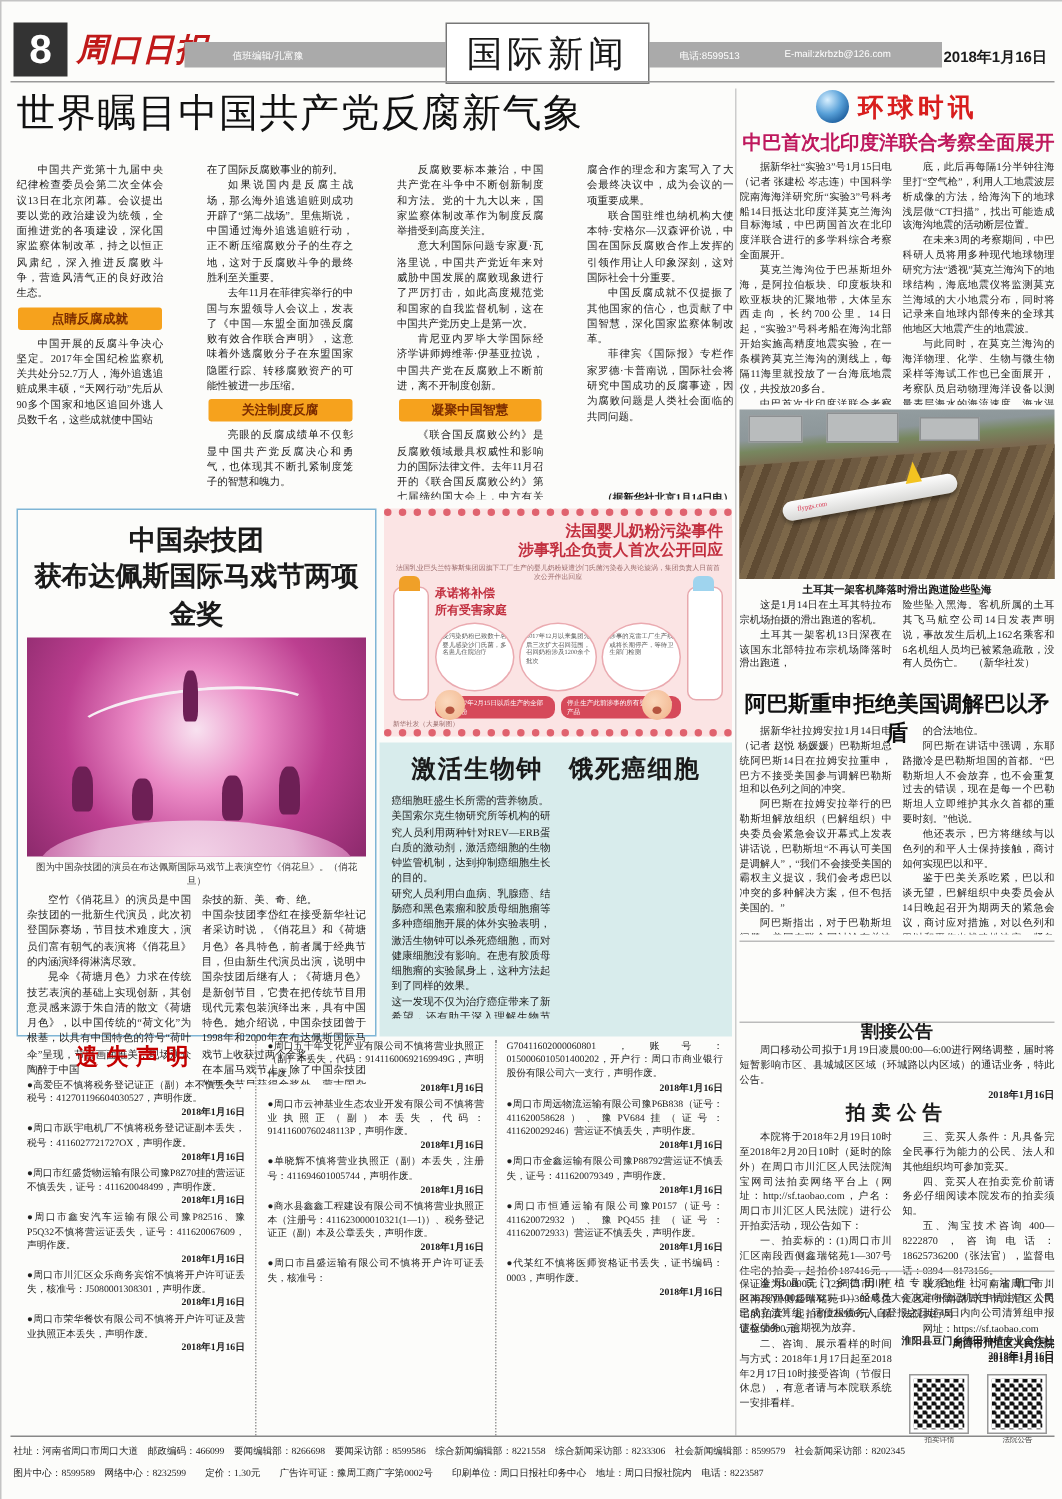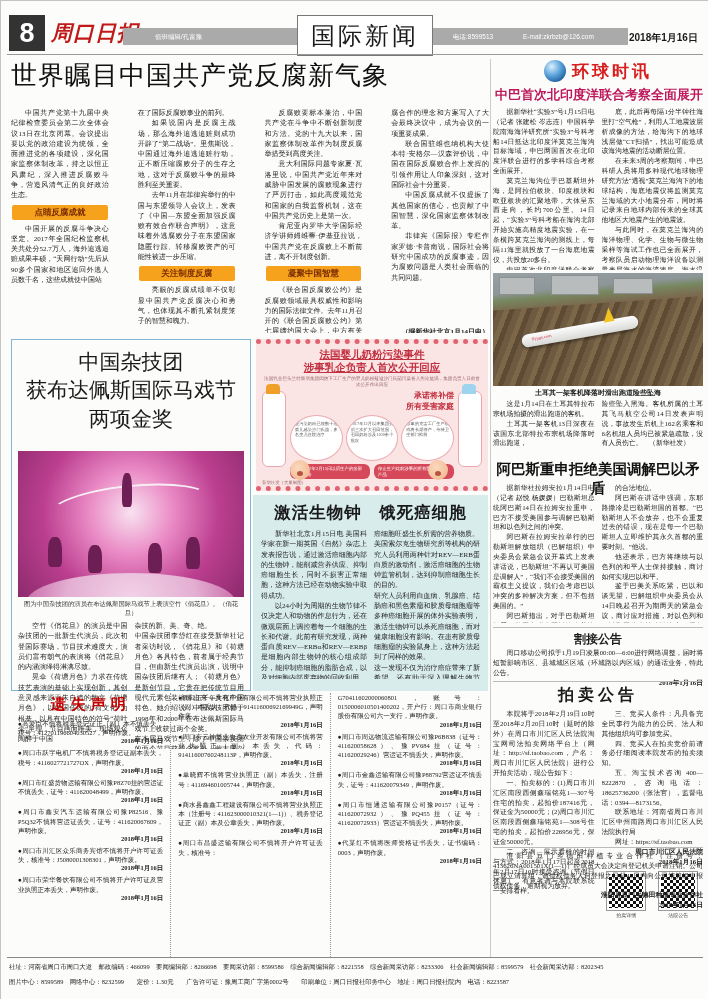--- a/index.html
+++ b/index.html
@@ -63,56 +63,56 @@
   .fuselage i{position:absolute;left:84px;top:-12px;width:0;height:0;
               border-left:7px solid transparent;border-right:4px solid transparent;
               border-bottom:14px solid #f3c320;}
   .fuselage s{position:absolute;left:10px;top:3px;font-size:4.5px;color:#d8344f;font-style:normal;text-decoration:none;}
   .pcap{top:387px;text-align:center;font-size:7px;font-weight:bold;}
   .rbody2{top:398px;height:57px;}
   .rh2{top:459px;text-align:center;font-weight:bold;font-size:14.5px;color:#111;}
   .rbody3{top:482px;height:140px;}
 
   .notice-rule{border-top:1px solid #bbb;}
-  .nh{font-weight:bold;text-align:center;font-family:"Liberation Sans",sans-serif;}
+  .nh{font-weight:bold;text-align:center;font-family:"Liberation Sans",sans-serif;margin-top:48px;}
   .cutover{top:626px;}
   .auction{top:680px;}
   .auction .twocol{margin-top:3px;}
   .qrrow{display:flex;gap:14px;justify-content:center;margin-top:5px;}
   .qr{width:34px;height:34px;background:repeating-conic-gradient(#111 0% 25%,#fff 0% 50%) 0 0/6px 6px;
       border:2px solid #fff;outline:1px solid #999;}
   .qrlab{font-size:5px;text-align:center;color:#444;margin-top:2px;text-indent:0;}
   .cancel{top:846px;}
   .stmt{top:924px;}
   .signr{text-align:right;font-weight:bold;text-indent:0;}
 
   
   .circus{left:10px;top:338px;width:240px;height:352px;border:1px solid #7fb5d5;box-sizing:border-box;padding:6px;}
-  .circus h2{margin:2px 0 18px;text-align:center;font-size:21px;font-weight:400;line-height:1.35;}
+  .circus h2{margin:2px 0 4px;text-align:center;font-size:18px;font-weight:700;line-height:1.35;}
   .cphoto{width:226px;height:146px;margin:2px auto;position:relative;overflow:hidden;
      background:radial-gradient(circle at 50% 42%,#f8e2f0 0%,#ea8ac5 30%,#bc3f90 62%,#8c2a6c 100%);}
   .sil{position:absolute;background:#6d1f55;border-radius:40% 40% 20% 20%;}
   .ring{position:absolute;left:8px;bottom:-36px;width:210px;height:60px;border-radius:50%;
         background:radial-gradient(circle,#f3d4e8 0%,#e3aed2 60%,#c86aa8 100%);}
   .ribbon{position:absolute;left:30px;top:34px;width:160px;height:40px;border:2px solid #f3e8f0;
           border-radius:50%;border-color:#f6eef4 transparent transparent transparent;transform:rotate(-6deg);}
   .ccap{font-size:6.3px;text-align:center;color:#333;margin:3px 0;}
   .cbody{height:128px;}
 
   
   .milk{left:255px;top:338px;width:232px;height:152px;background:#fbe4e4;box-sizing:border-box;
         border-top:5px dotted #e0636f;border-bottom:5px dotted #e0636f;padding:3px 6px;position:absolute;overflow:hidden;}
-  .milk h3{margin:1px 0 0;text-align:center;color:#c22f3f;font-size:10.5px;line-height:1.25;font-weight:bold;text-decoration:underline;}
+  .milk h3{margin:1px 0 0;text-align:right;color:#c22f3f;font-size:10.5px;line-height:1.25;font-weight:bold;}
   .milk .intro{font-size:4.6px;color:#9a6a6a;text-align:center;margin-top:2px;text-indent:0;line-height:1.3;}
   .milk-mid{display:flex;gap:4px;margin-top:3px;align-items:flex-start;}
   .bottle{width:22px;height:74px;background:#fff;border:1px solid #e8a9ae;border-radius:6px;position:relative;flex:0 0 auto;}
   .bottle i{position:absolute;left:3px;top:-8px;width:14px;height:10px;border-radius:4px 4px 0 0;}
   .cap-o i{background:#f0a028;} .cap-b i{background:#9fd4ee;}
   .mcenter{flex:1;}
-  .mlabel{text-align:right;color:#c22f3f;font-weight:bold;font-size:8px;line-height:1.3;text-indent:0;}
+  .mlabel{text-align:left;color:#c22f3f;font-weight:bold;font-size:8px;line-height:1.3;text-indent:0;}
   .bubbles{display:flex;gap:3px;margin-top:3px;}
   .bubble{flex:1;background:#fff;border:1px solid #eaaab0;border-radius:50%;padding:5px 4px;
           font-size:4.2px;line-height:1.35;color:#555;text-align:justify;text-indent:0;height:34px;overflow:hidden;}
   .pillrow{display:flex;gap:4px;margin-top:3px;}
   .pill{flex:1;background:#d6495a;color:#fff;border-radius:6px;font-size:4.4px;line-height:1.3;
         padding:2px 4px;text-indent:0;}
   .baby{position:absolute;bottom:6px;width:20px;height:20px;border-radius:50%;
         background:radial-gradient(circle at 40% 38%,#fbd9bd,#f0b289);}
   .baby i{position:absolute;left:7px;top:11px;width:6px;height:5px;border-radius:50%;background:#b5543f;}
   .credit{position:absolute;left:6px;bottom:1px;font-size:4.4px;color:#9a6a6a;text-indent:0;}
@@ -240,21 +240,21 @@
       </div>
   </div>
 
   <div class="abs rc cutover notice-rule" style="padding-top:3px;">
     <div class="nh" style="font-size:12px;">割接公告</div>
     <p class="t68 j">周口移动公司拟于1月19日凌晨00:00—6:00进行网络调整，届时将短暂影响市区、县城城区区域（环城路以内区域）的通话业务，特此公告。</p>
     <p class="t68 signr">2018年1月16日</p>
   </div>
 
   <div class="abs rc auction notice-rule" style="padding-top:3px;">
-    <div class="nh" style="font-size:16px;letter-spacing:4px;">拍卖公告</div>
+    <div class="nh" style="font-size:13px;letter-spacing:4px;">拍卖公告</div>
     <div class="twocol t68 j">
       <div>
           <p>本院将于2018年2月19日10时至2018年2月20日10时（延时的除外）在周口市川汇区人民法院淘宝网司法拍卖网络平台上（网址：http://sf.taobao.com，户名：周口市川汇区人民法院）进行公开拍卖活动，现公告如下：</p>
           <p>一、拍卖标的：(1)周口市川汇区南段西侧鑫瑞铭苑1—307号住宅的拍卖，起拍价187416元，保证金为50000元；(2)周口市川汇区南段西侧鑫瑞铭苑1—308号住宅的拍卖，起拍价226956元，保证金50000元。</p>
           <p>二、咨询、展示看样的时间与方式：2018年1月17日起至2018年2月17日10时接受咨询（节假日休息），有意者请与本院联系统一安排看样。</p>
         </div>
       <div>
         <div>
             <p>三、竞买人条件：凡具备完全民事行为能力的公民、法人和其他组织均可参加竞买。</p>
             <p>四、竞买人在拍卖竞价前请务必仔细阅读本院发布的拍卖须知。</p>
@@ -339,24 +339,20 @@
     <div class="baby" style="right:40px;">
         <i></i>
       </div>
     <p class="credit">新华社发（大巢制图）</p>
   </div>
 
   <div class="bio">
     <h2>激活生物钟　饿死癌细胞</h2>
     <div class="twocol t7 j biobody">
       <div>
-          <p>新华社北京1月15日电 美国科学家在新一期英国《自然》杂志上发表报告说，通过激活癌细胞内部的生物钟，能削减营养供应、抑制癌细胞生长，同时不损害正常细胞，这种方法已经在动物实验中取得成功。</p>
-          <p>以24小时为周期的生物节律不仅决定人和动物的作息行为，还在微观层面上调控着每一个细胞的生长和代谢。此前有研究发现，两种蛋白质REV—ERBα和REV—ERBβ是细胞内部生物钟的核心组成部分，能抑制癌细胞的脂肪合成，以及对细胞内部废弃物的回收利用。</p>
-        </div>
-      <div>
         <div>
             <p class="np">癌细胞旺盛生长所需的营养物质。</p>
             <p class="np">美国索尔克生物研究所等机构的研究人员利用两种针对REV—ERB蛋白质的激动剂，激活癌细胞的生物钟监管机制，达到抑制癌细胞生长的目的。</p>
             <p class="np">研究人员利用白血病、乳腺癌、结肠癌和黑色素瘤和胶质母细胞瘤等多种癌细胞开展的体外实验表明，激活生物钟可以杀死癌细胞，而对健康细胞没有影响。在患有胶质母细胞瘤的实验鼠身上，这种方法起到了同样的效果。</p>
             <p class="np">这一发现不仅为治疗癌症带来了新希望，还有助于深入理解生物节律、代谢和癌症之间的关系。研究人员接下来将分析这种疗法影响代谢的具体机制，并研究其他生物节律相关基因和蛋白质与癌症的关系。</p>
           </div>
 
       </div>
     </div>
   </div>

